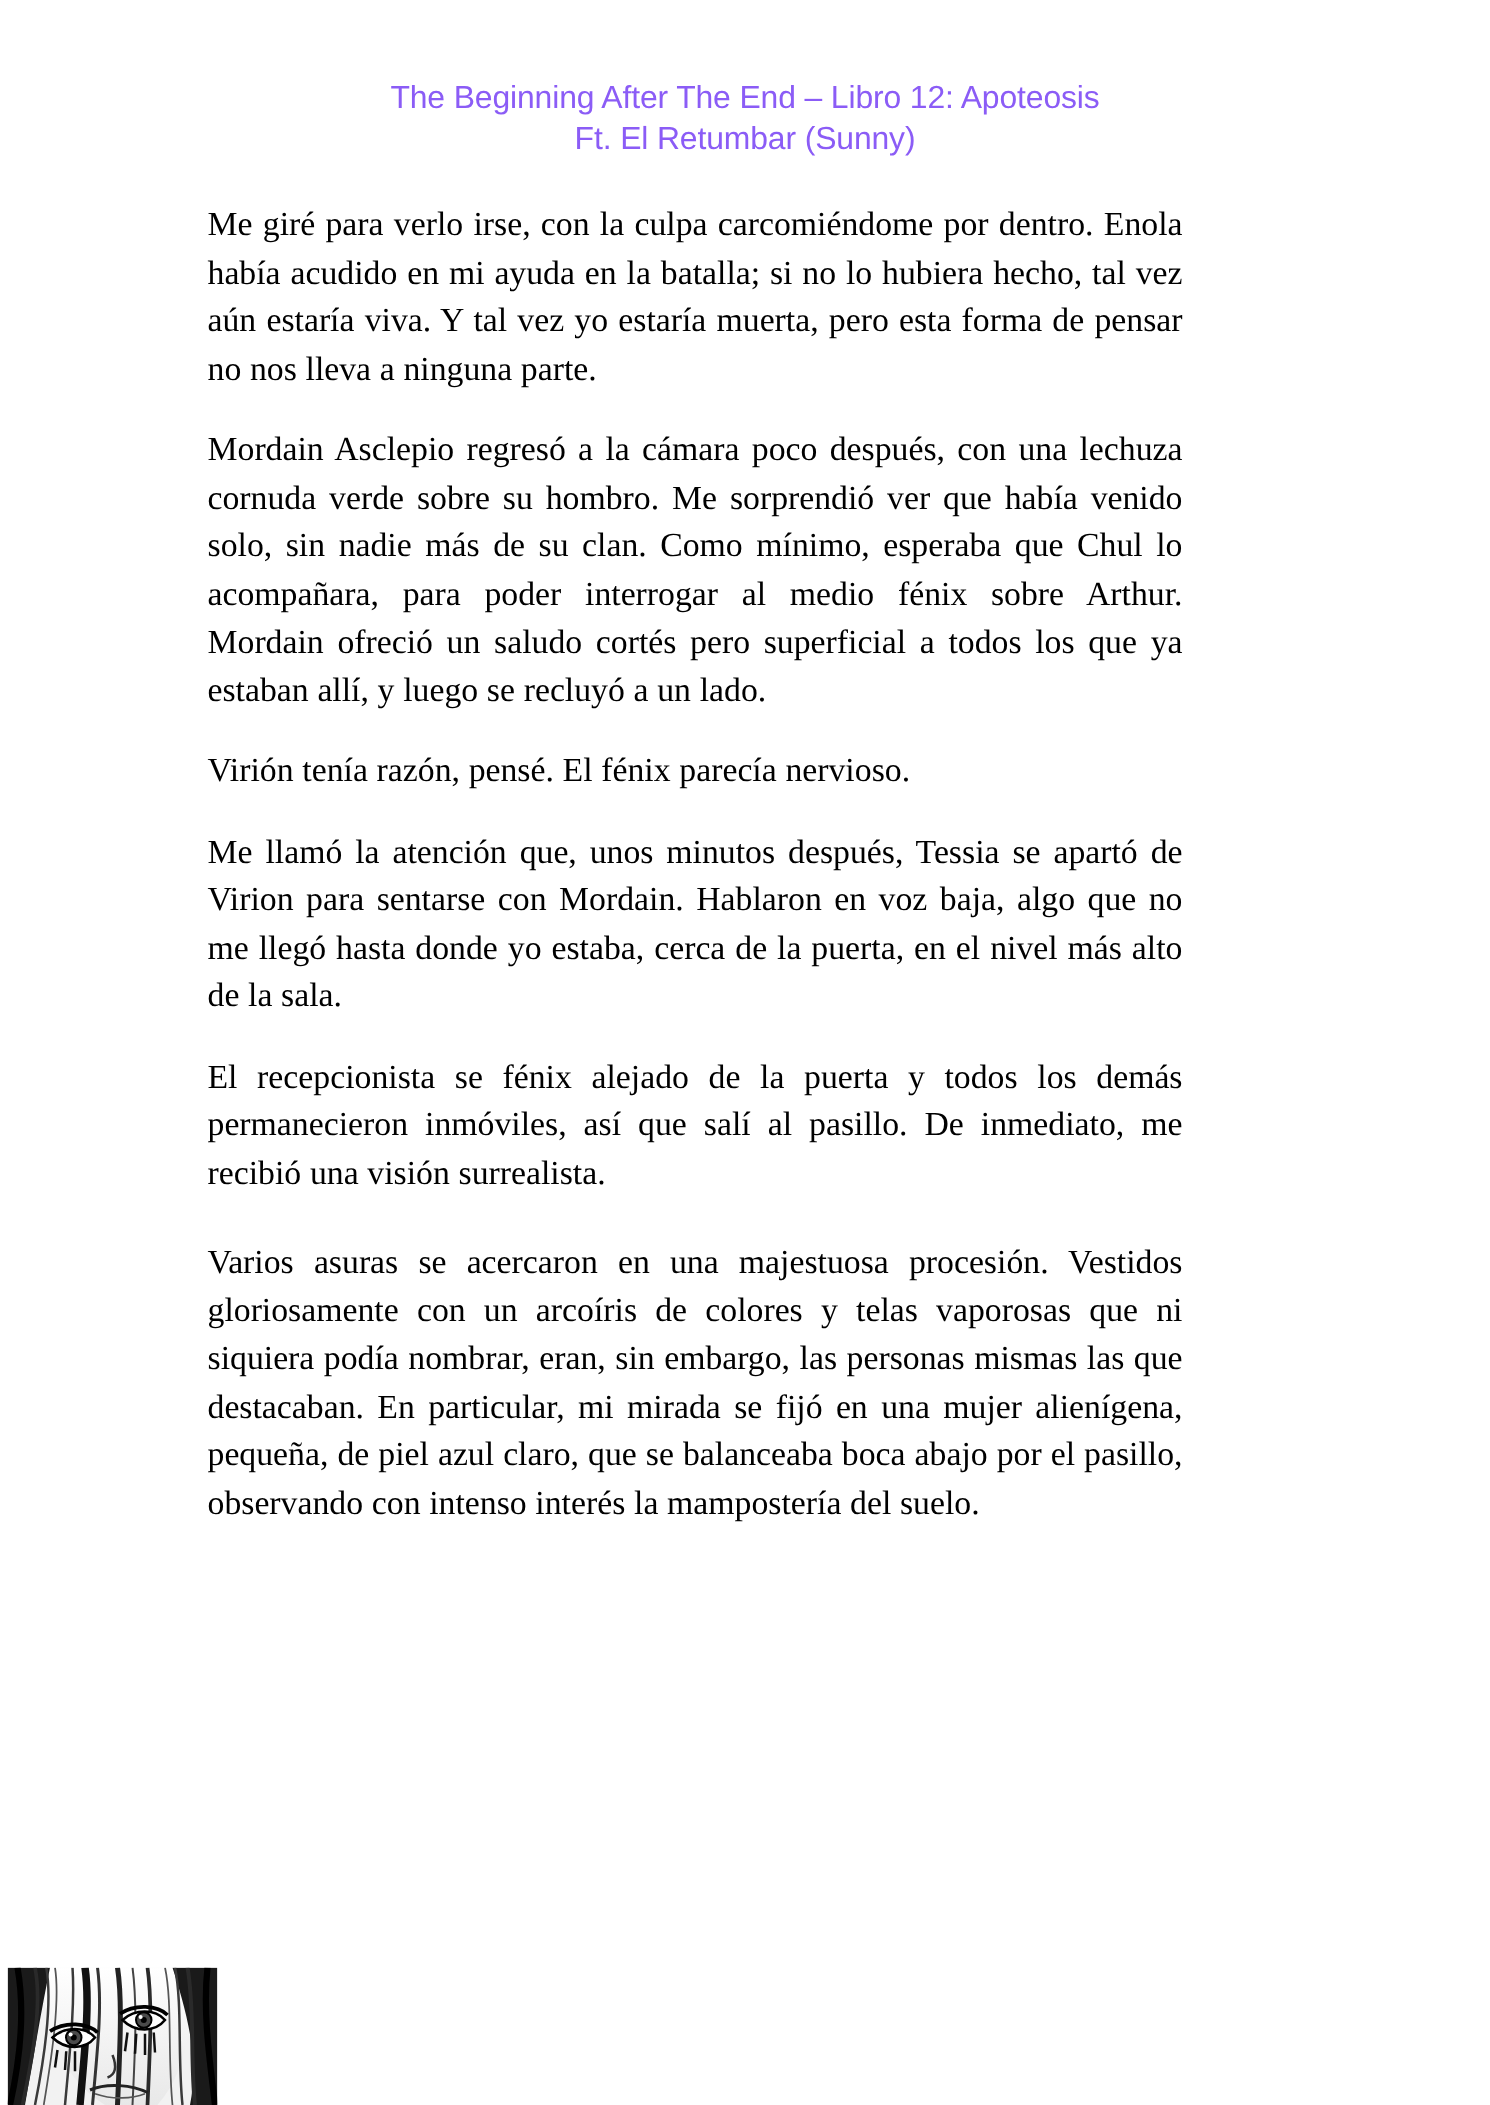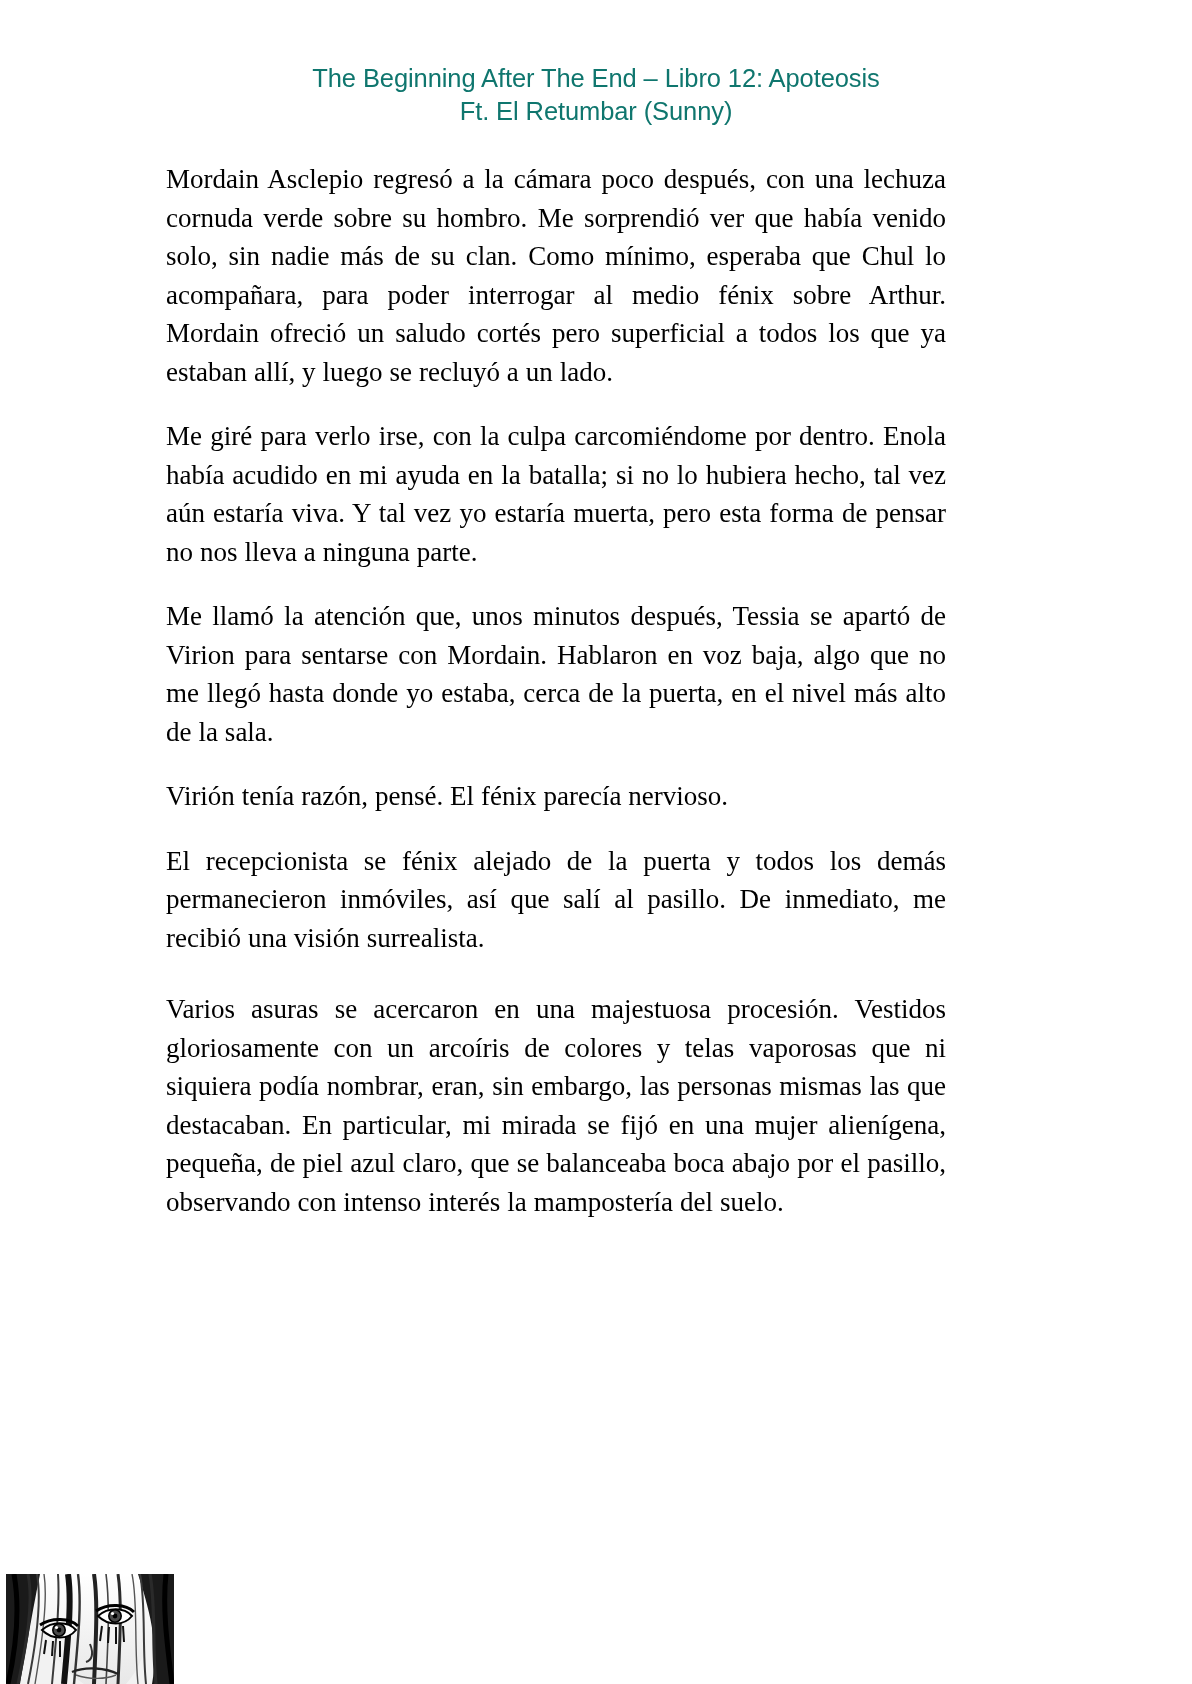--- a/index.html
+++ b/index.html
@@ -25,21 +25,21 @@
   
   .doc-header {
     position: absolute;
     top: 62px;
     left: 0;
     width: 1192px;
     text-align: center;
     font-family: "Liberation Sans", "DejaVu Sans", sans-serif;
     font-size: 25.5px;
     line-height: 33px;
-    color: #0f766e;
+    color: #8b5cf6;
     letter-spacing: -0.1px;
   }
   .doc-header .line {
     display: block;
     white-space: nowrap;
   }
 
   
   .body-col {
     position: absolute;
@@ -85,24 +85,24 @@
 <body>
 
 <div class="page">
 
   <div class="doc-header">
     <span class="line">The Beginning After The End – Libro 12: Apoteosis</span>
     <span class="line">Ft. El Retumbar (Sunny)</span>
   </div>
 
   <div class="body-col">
+    <p class="para">Me giré para verlo irse, con la culpa carcomiéndome por dentro. Enola había acudido en mi ayuda en la batalla; si no lo hubiera hecho, tal vez aún estaría viva. Y tal vez yo estaría muerta, pero esta forma de pensar no nos lleva a ninguna parte.</p>
     <p class="para">Mordain Asclepio regresó a la cámara poco después, con una lechuza cornuda verde sobre su hombro. Me sorprendió ver que había venido solo, sin nadie más de su clan. Como mínimo, esperaba que Chul lo acompañara, para poder interrogar al medio fénix sobre Arthur. Mordain ofreció un saludo cortés pero superficial a todos los que ya estaban allí, y luego se recluyó a un lado.</p>
-    <p class="para">Me giré para verlo irse, con la culpa carcomiéndome por dentro. Enola había acudido en mi ayuda en la batalla; si no lo hubiera hecho, tal vez aún estaría viva. Y tal vez yo estaría muerta, pero esta forma de pensar no nos lleva a ninguna parte.</p>
+    <p class="para no-justify">Virión tenía razón, pensé. El fénix parecía nervioso.</p>
     <p class="para">Me llamó la atención que, unos minutos después, Tessia se apartó de Virion para sentarse con Mordain. Hablaron en voz baja, algo que no me llegó hasta donde yo estaba, cerca de la puerta, en el nivel más alto de la sala.</p>
-    <p class="para no-justify">Virión tenía razón, pensé. El fénix parecía nervioso.</p>
     <p class="para">El recepcionista se fénix alejado de la puerta y todos los demás permanecieron inmóviles, así que salí al pasillo. De inmediato, me recibió una visión surrealista.</p>
     <p class="para">Varios asuras se acercaron en una majestuosa procesión. Vestidos gloriosamente con un arcoíris de colores y telas vaporosas que ni siquiera podía nombrar, eran, sin embargo, las personas mismas las que destacaban. En particular, mi mirada se fijó en una mujer alienígena, pequeña, de piel azul claro, que se balanceaba boca abajo por el pasillo, observando con intenso interés la mampostería del suelo.</p>
   </div>
 
   <div class="bottom-illustration">
     <svg viewBox="0 0 168 110" preserveAspectRatio="none" aria-hidden="true">
       <defs>
         <linearGradient id="skin" x1="0" y1="0" x2="0" y2="1">
           <stop offset="0%" stop-color="#ffffff"></stop>
           <stop offset="100%" stop-color="#e8e8e8"></stop>

